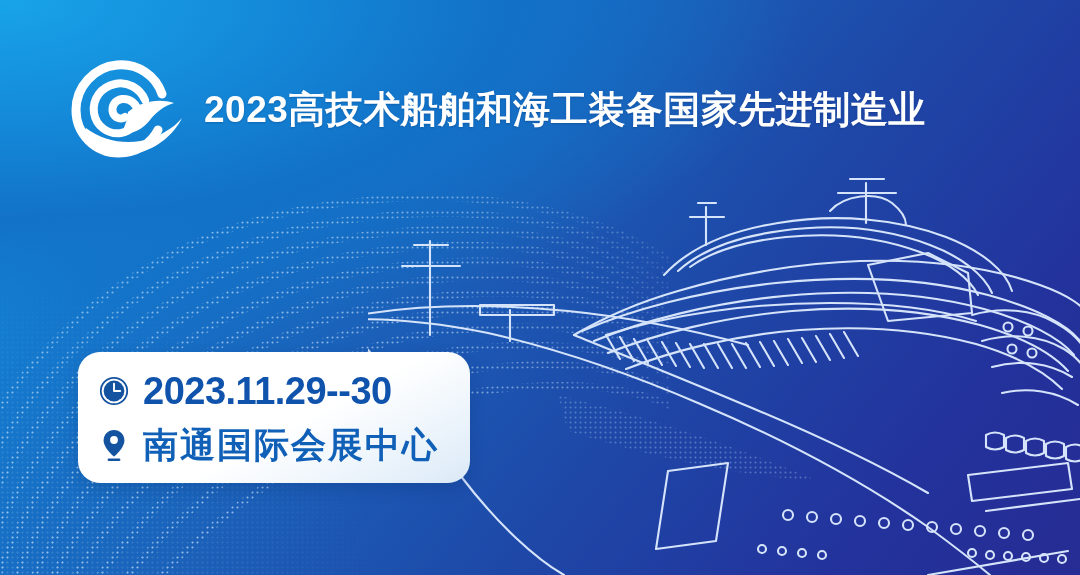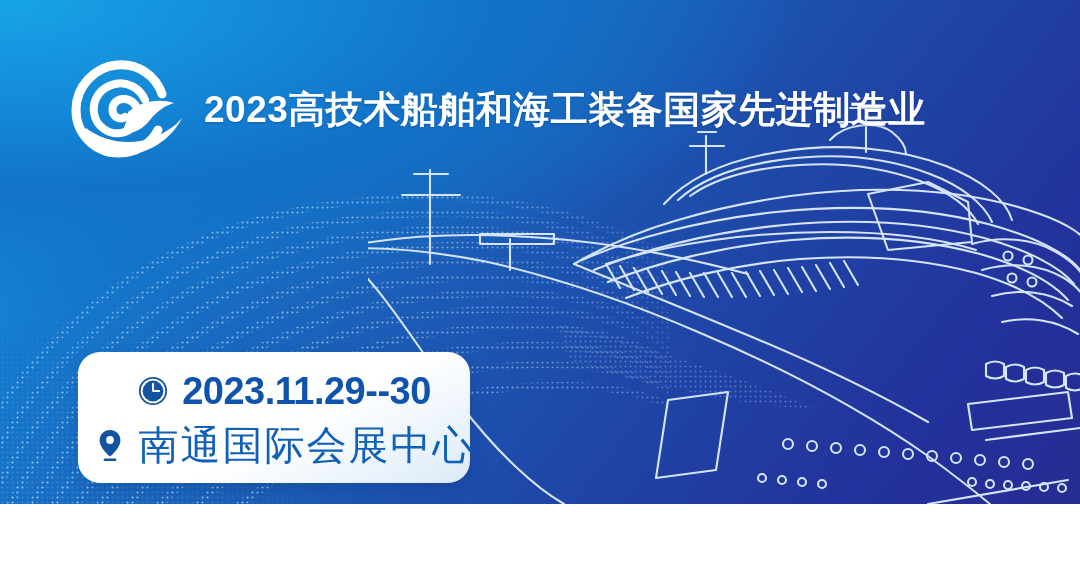--- a/index.html
+++ b/index.html
@@ -7,21 +7,21 @@
     padding: 0;
     background: #ffffff;
   }
   body {
     font-family: "Liberation Sans", "DejaVu Sans", sans-serif;
   }
 
   #banner {
     position: relative;
     width: 1080px;
-    height: 504px;
+    height: 575px;
     overflow: hidden;
     
     background:
       radial-gradient(120% 100% at 0% 0%, #18a4e8 0%, #1488d8 22%, #1272c8 38%, rgba(18,114,200,0) 62%),
       linear-gradient(128deg, #13a0e4 0%, #1479cd 20%, #1b5fb8 42%, #1e48a8 62%, #23329c 84%, #262c93 100%);
   }
 
   
   .bg-layer {
     position: absolute;
@@ -108,43 +108,42 @@
     flex-direction: column;
     justify-content: center;
     padding: 0 0 0 20px;
     box-sizing: border-box;
   }
   .info-row {
     display: flex;
     align-items: center;
     gap: 13px;
     height: 54px;
-    justify-content: center;
   }
   .info-icon {
     width: 32px;
     height: 34px;
     flex: 0 0 auto;
     display: flex;
     align-items: center;
     justify-content: center;
   }
   .info-icon svg { display:block; }
   .info-date {
     color: #0f53ad;
     font-size: 38px;
     font-weight: 700;
     line-height: 1;
     letter-spacing: -0.5px;
     white-space: nowrap;
   }
   .info-place {
     color: #1060b8;
-    font-size: 40px;
-    font-weight: 400;
+    font-size: 35px;
+    font-weight: 700;
     line-height: 1;
     letter-spacing: 2px;
     white-space: nowrap;
   }
 </style>
 </head>
 <body>
 
 <div id="banner">
 

